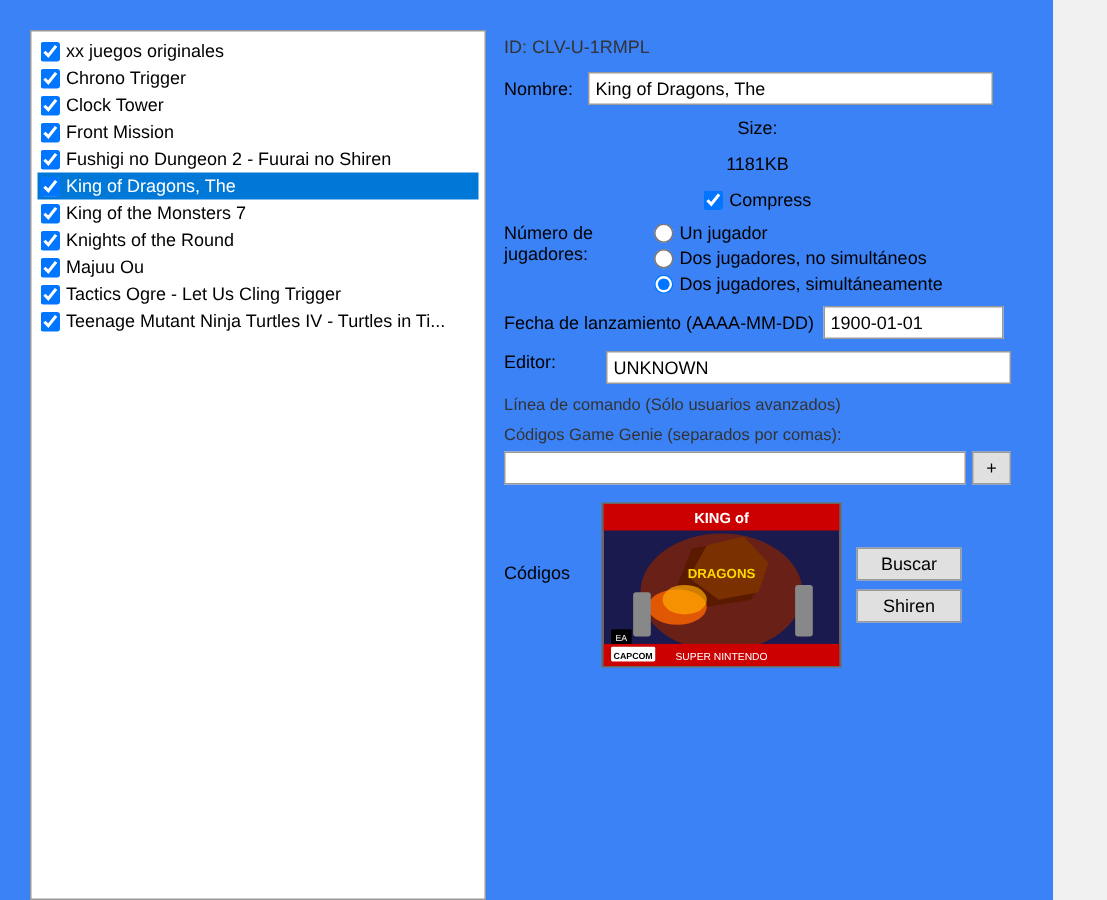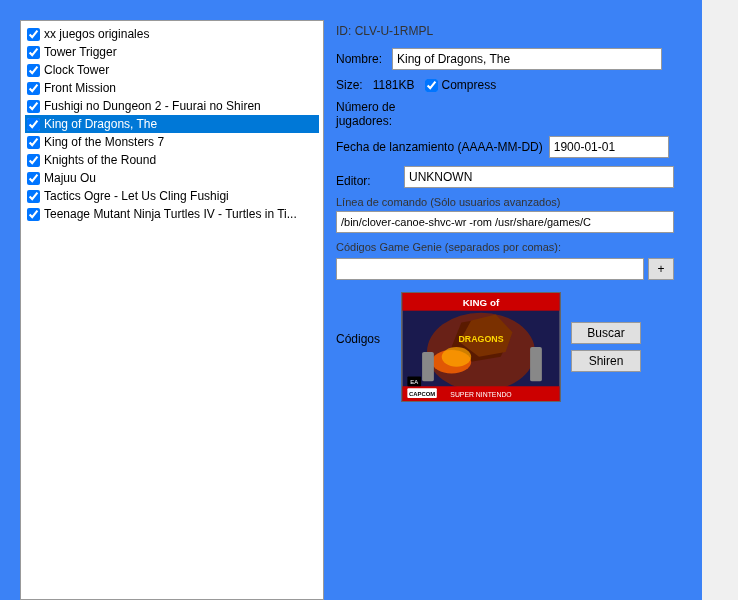--- a/index.html
+++ b/index.html
@@ -75,20 +75,21 @@
       background: #fff;
       height: 22px;
     }
     .field-input.wide {
       width: 270px;
     }
     .size-row {
       display: flex;
       align-items: center;
       gap: 10px;
+      flex-direction: column;
     }
     .size-text {
       font-size: 12px;
     }
     .compress-row {
       display: flex;
       align-items: center;
       gap: 4px;
     }
     .players-section {
@@ -121,21 +122,21 @@
     }
     .date-input {
       border: 1px solid #999;
       padding: 2px 4px;
       font-size: 12px;
       height: 22px;
       width: 120px;
     }
     .editor-row {
       display: flex;
-      align-items: flex-end;
+      align-items: flex-start;
       gap: 18px;
     }
     .editor-label {
       font-size: 12px;
       min-width: 50px;
     }
     .editor-input {
       border: 1px solid #999;
       padding: 2px 4px;
       font-size: 12px;
@@ -239,21 +240,21 @@
 
 <div class="container">
 
   <div class="left-panel">
   <div class="game-item">
         <input type="checkbox" checked="" style="">
         <span class="game-label">xx juegos originales</span>
       </div>
       <div class="game-item">
         <input type="checkbox" checked="" style="">
-        <span class="game-label">Tower Trigger</span>
+        <span class="game-label">Chrono Trigger</span>
       </div>
       <div class="game-item">
         <input type="checkbox" checked="" style="">
         <span class="game-label">Clock Tower</span>
       </div>
       <div class="game-item">
         <input type="checkbox" checked="" style="">
         <span class="game-label">Front Mission</span>
       </div>
       <div class="game-item">
@@ -271,21 +272,21 @@
       <div class="game-item">
         <input type="checkbox" checked="" style="">
         <span class="game-label">Knights of the Round</span>
       </div>
       <div class="game-item">
         <input type="checkbox" checked="" style="">
         <span class="game-label">Majuu Ou</span>
       </div>
       <div class="game-item">
         <input type="checkbox" checked="" style="">
-        <span class="game-label">Tactics Ogre - Let Us Cling Fushigi</span>
+        <span class="game-label">Tactics Ogre - Let Us Cling Trigger</span>
       </div>
       <div class="game-item">
         <input type="checkbox" checked="" style="">
         <span class="game-label">Teenage Mutant Ninja Turtles IV - Turtles in Ti...</span>
       </div>
     </div>
 
   <div class="right-panel">
     <div class="id-row">ID: CLV-U-1RMPL</div>
 
@@ -298,35 +299,48 @@
       <span class="size-text">Size:</span>
       <span class="size-text">1181KB</span>
       <div class="compress-row">
         <input type="checkbox" checked="" style="">
         <span>Compress</span>
       </div>
     </div>
 
     <div class="players-section">
       <div class="players-label">Número de<br>jugadores:</div>
+      <div class="players-options">
+        <div class="radio-row">
+          <input type="radio" name="players" style="">
+          <span>Un jugador</span>
+        </div>
+        <div class="radio-row">
+          <input type="radio" name="players" style="">
+          <span>Dos jugadores, no simultáneos</span>
+        </div>
+        <div class="radio-row">
+          <input type="radio" name="players" checked="" style="">
+          <span>Dos jugadores, simultáneamente</span>
+        </div>
+      </div>
     </div>
 
     <div class="date-row">
       <span class="date-label">Fecha de lanzamiento (AAAA-MM-DD)</span>
       <input class="date-input" type="text" value="1900-01-01" style="">
     </div>
 
     <div class="editor-row">
       <span class="editor-label">Editor:</span>
       <input class="editor-input" type="text" value="UNKNOWN" style="">
     </div>
 
     <div class="cmd-section">
       <span class="cmd-label">Línea de comando (Sólo usuarios avanzados)</span>
-      <input class="cmd-input" type="text" value="/bin/clover-canoe-shvc-wr -rom /usr/share/games/C" style="">
     </div>
 
     <div class="genie-section">
       <span class="genie-label">Códigos Game Genie (separados por comas):</span>
       <div class="genie-row">
         <input class="genie-input" type="text" style="">
         <button class="genie-btn">+</button>
       </div>
     </div>
 

